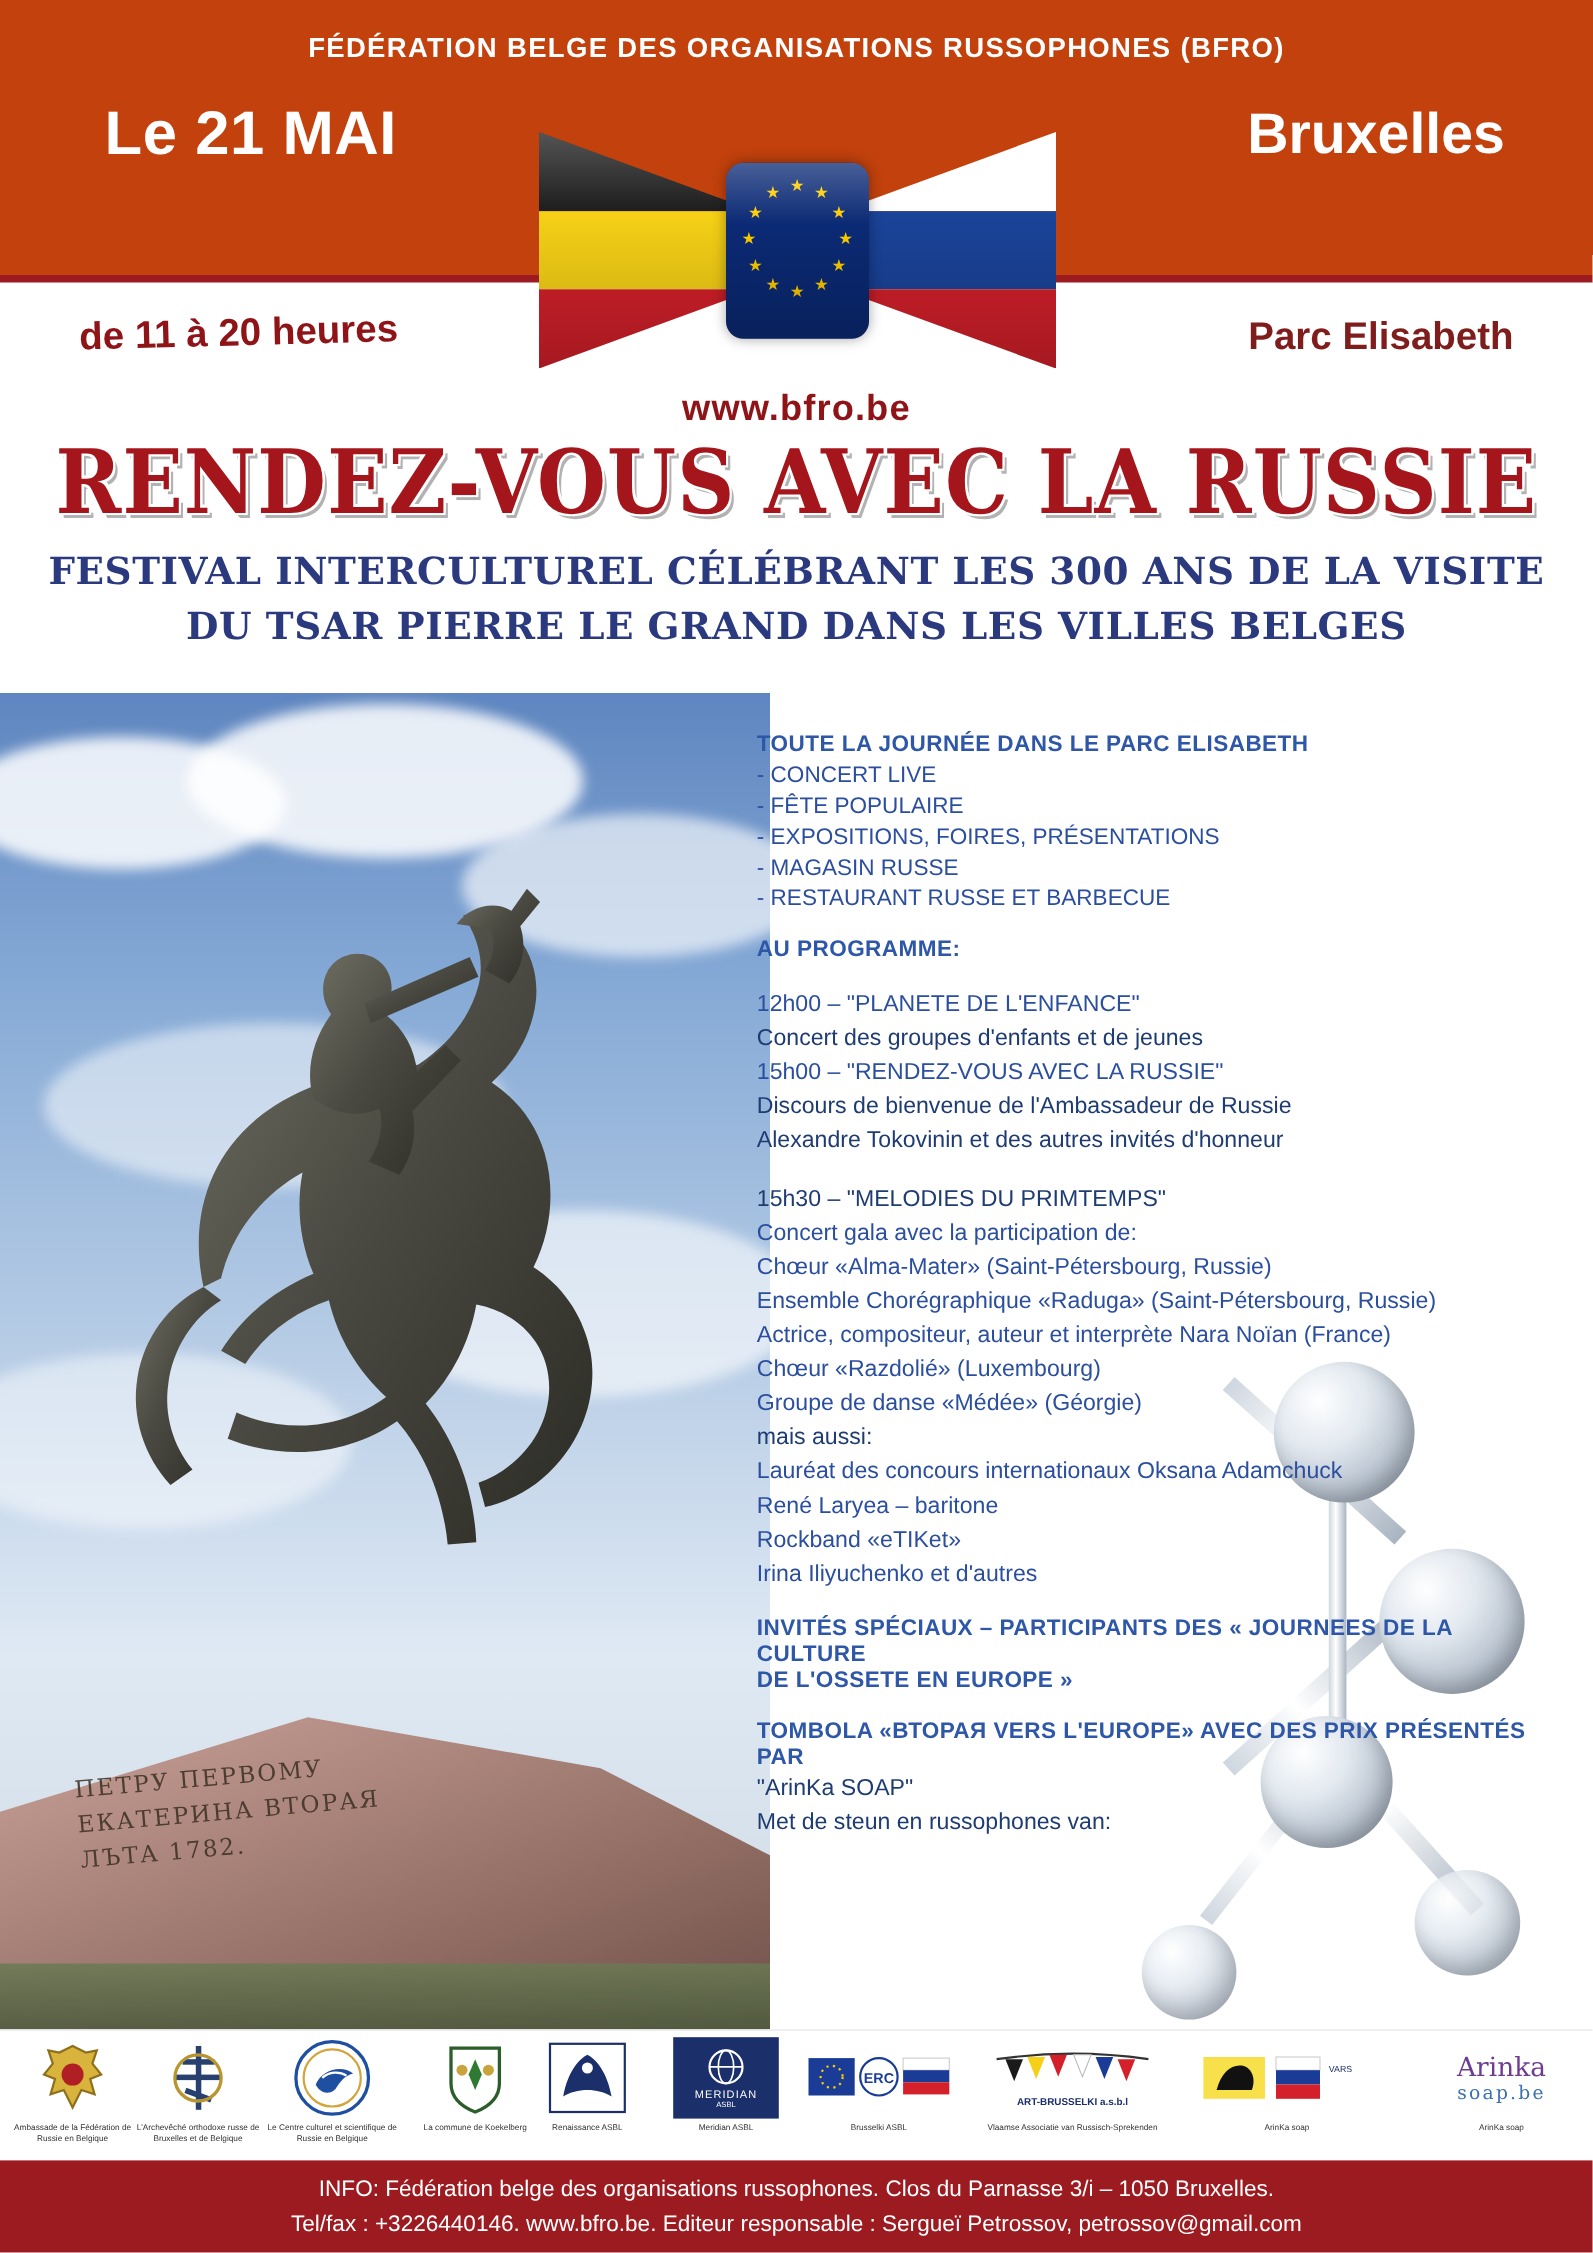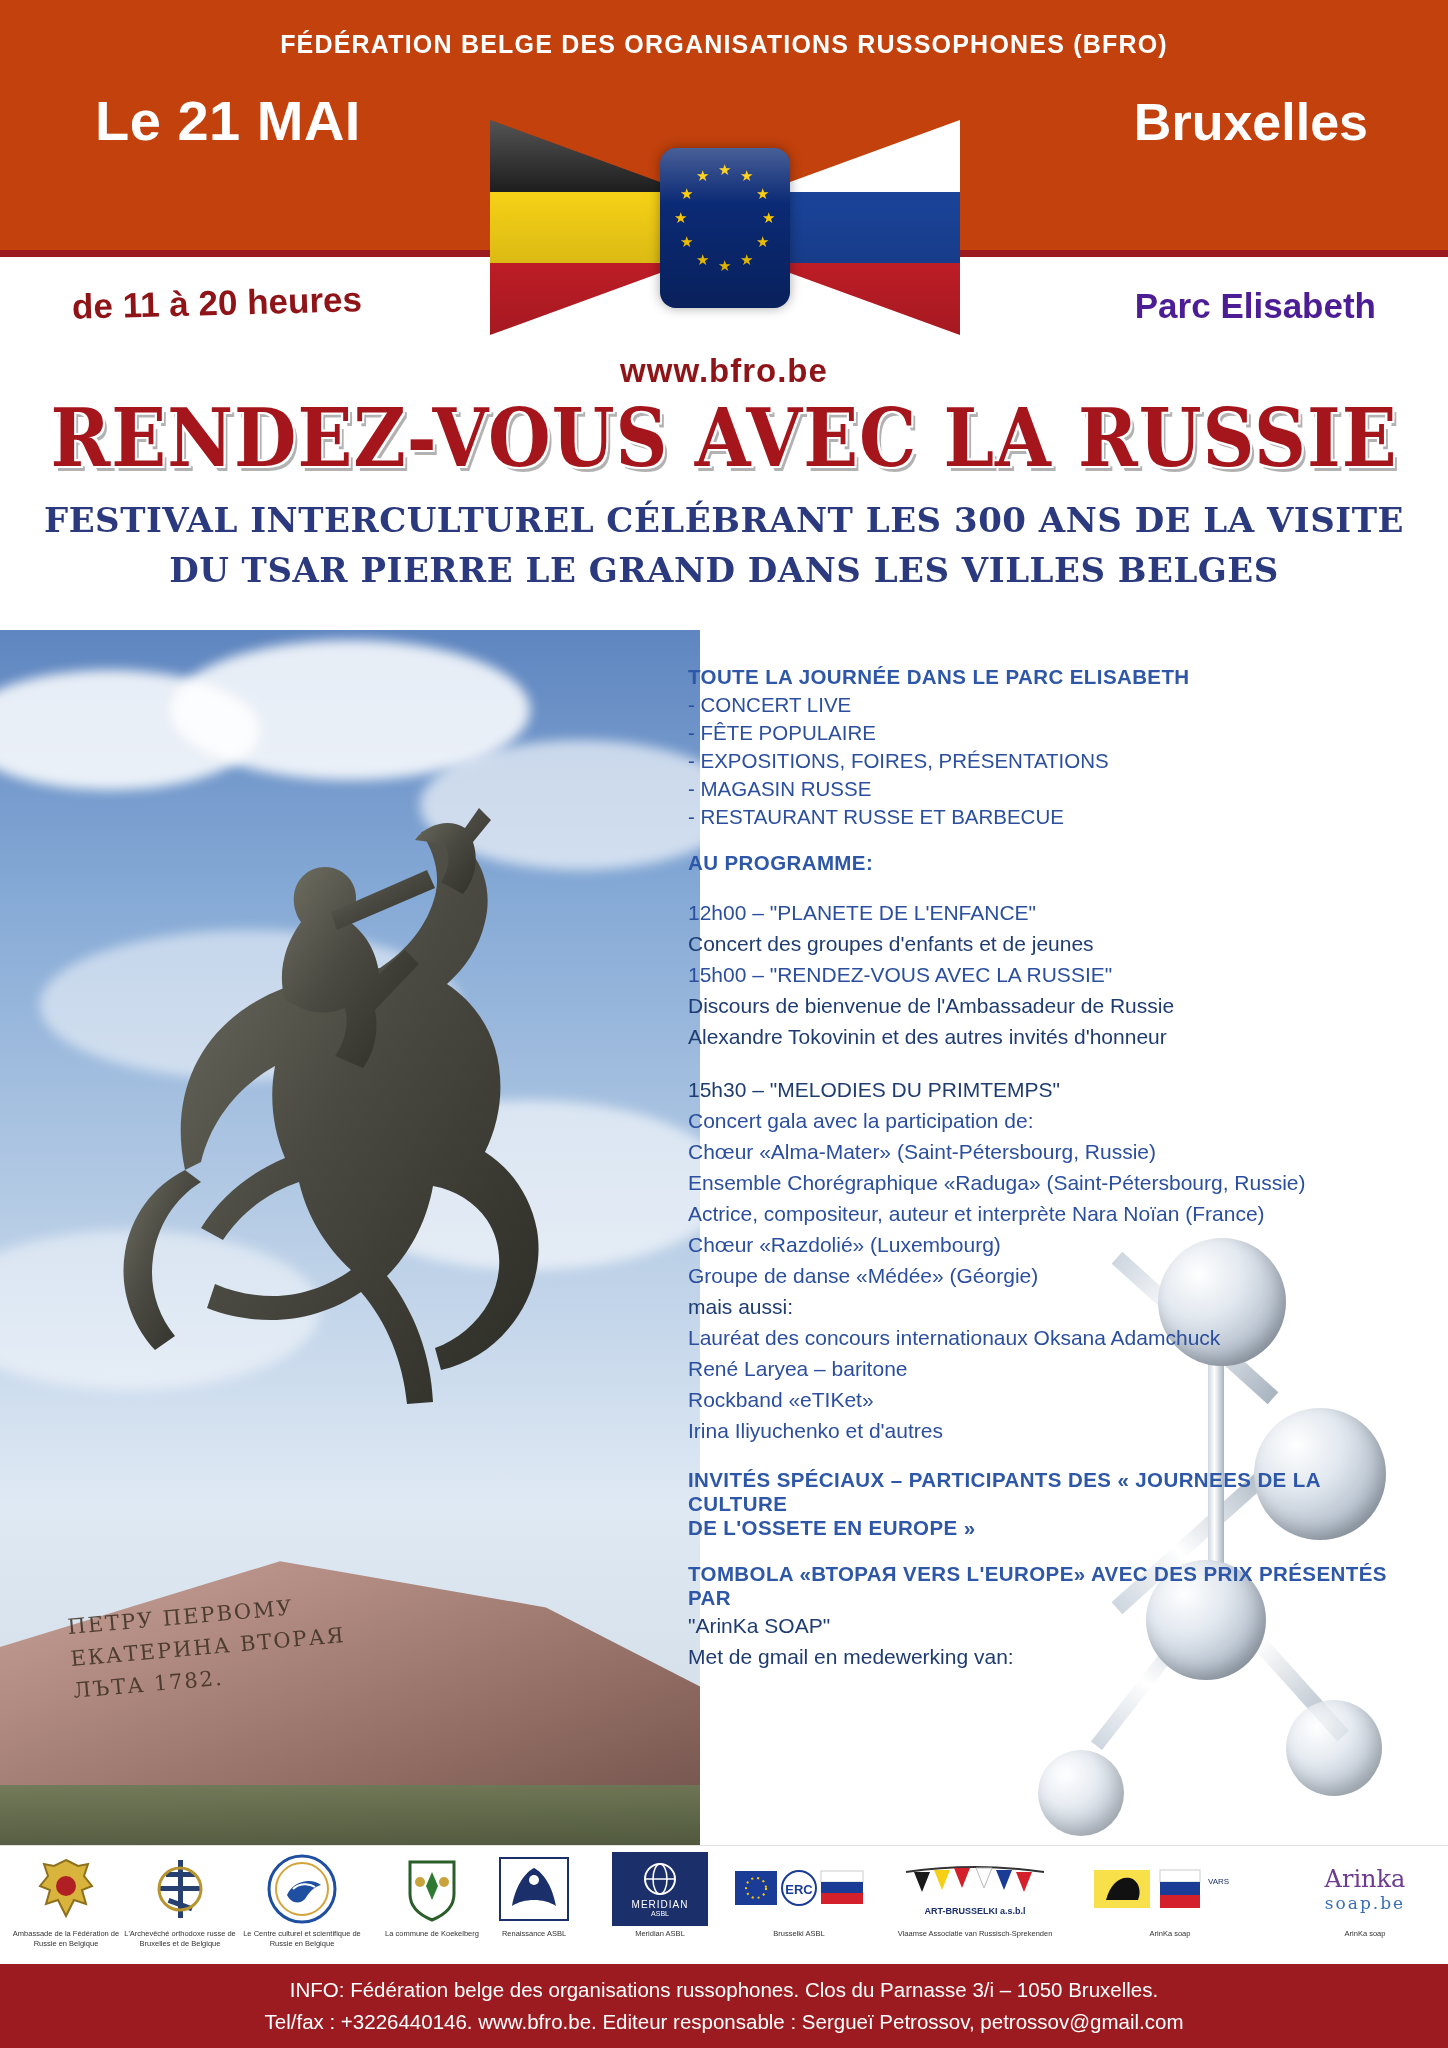--- a/index.html
+++ b/index.html
@@ -38,21 +38,21 @@
 
   
   .secondband { position:absolute; left:0; top:257px; width:1448px; height:110px; background:#ffffff; }
   .hours {
     position:absolute; left:72px; top:283px;
     color:#8f1418; font-size:35px; font-weight:bold;
     transform:rotate(-1.5deg);
   }
   .parc {
     position:absolute; right:72px; top:286px;
-    color:#4c1d95; font-size:35px; font-weight:bold;
+    color:#7f1d1d; font-size:35px; font-weight:bold;
   }
   .weburl {
     position:absolute; left:0; top:352px; width:1448px; text-align:center;
     color:#8f1418; font-size:33px; font-weight:bold; letter-spacing:1px;
   }
 
   
   .bowtie { position:absolute; left:490px; top:120px; width:470px; height:215px; }
   .bw-half { position:absolute; top:0; width:200px; height:215px; overflow:hidden; }
   .bw-left { left:0; clip-path: polygon(0% 0%, 100% 34%, 100% 66%, 0% 100%); }
@@ -324,21 +324,21 @@
     <div class="t-line">Rockband «eTIKet»</div>
     <div class="t-line">Irina Iliyuchenko et d'autres</div>
 
     <div class="gap-m"></div>
     <div class="t-head">INVITÉS SPÉCIAUX – PARTICIPANTS DES « JOURNEES DE LA CULTURE</div>
     <div class="t-head">DE L'OSSETE EN EUROPE »</div>
 
     <div class="gap-m"></div>
     <div class="t-head">TOMBOLA «ВТОРАЯ VERS L'EUROPE» AVEC DES PRIX PRÉSENTÉS PAR</div>
     <div class="t-line-dark">"ArinKa SOAP"</div>
-    <div class="t-line-dark">Met de gmail en medewerking van:</div>
+    <div class="t-line-dark">Met de steun en russophones van:</div>
   </div>
 
   <div class="logos">
 
     <div class="logo-cell" style="left:6px;">
       <div class="logo-box">
         <svg width="64" height="66" viewBox="0 0 64 66">
           <path d="M32 4 L44 10 L54 8 L50 20 L58 30 L48 34 L52 48 L40 44 L32 60 L24 44 L12 48 L16 34 L6 30 L14 20 L10 8 L20 10 Z" fill="#d8b43c" stroke="#8d6f1c" stroke-width="2"></path>
           <circle cx="32" cy="30" r="10" fill="#b01f24"></circle>
         </svg>

